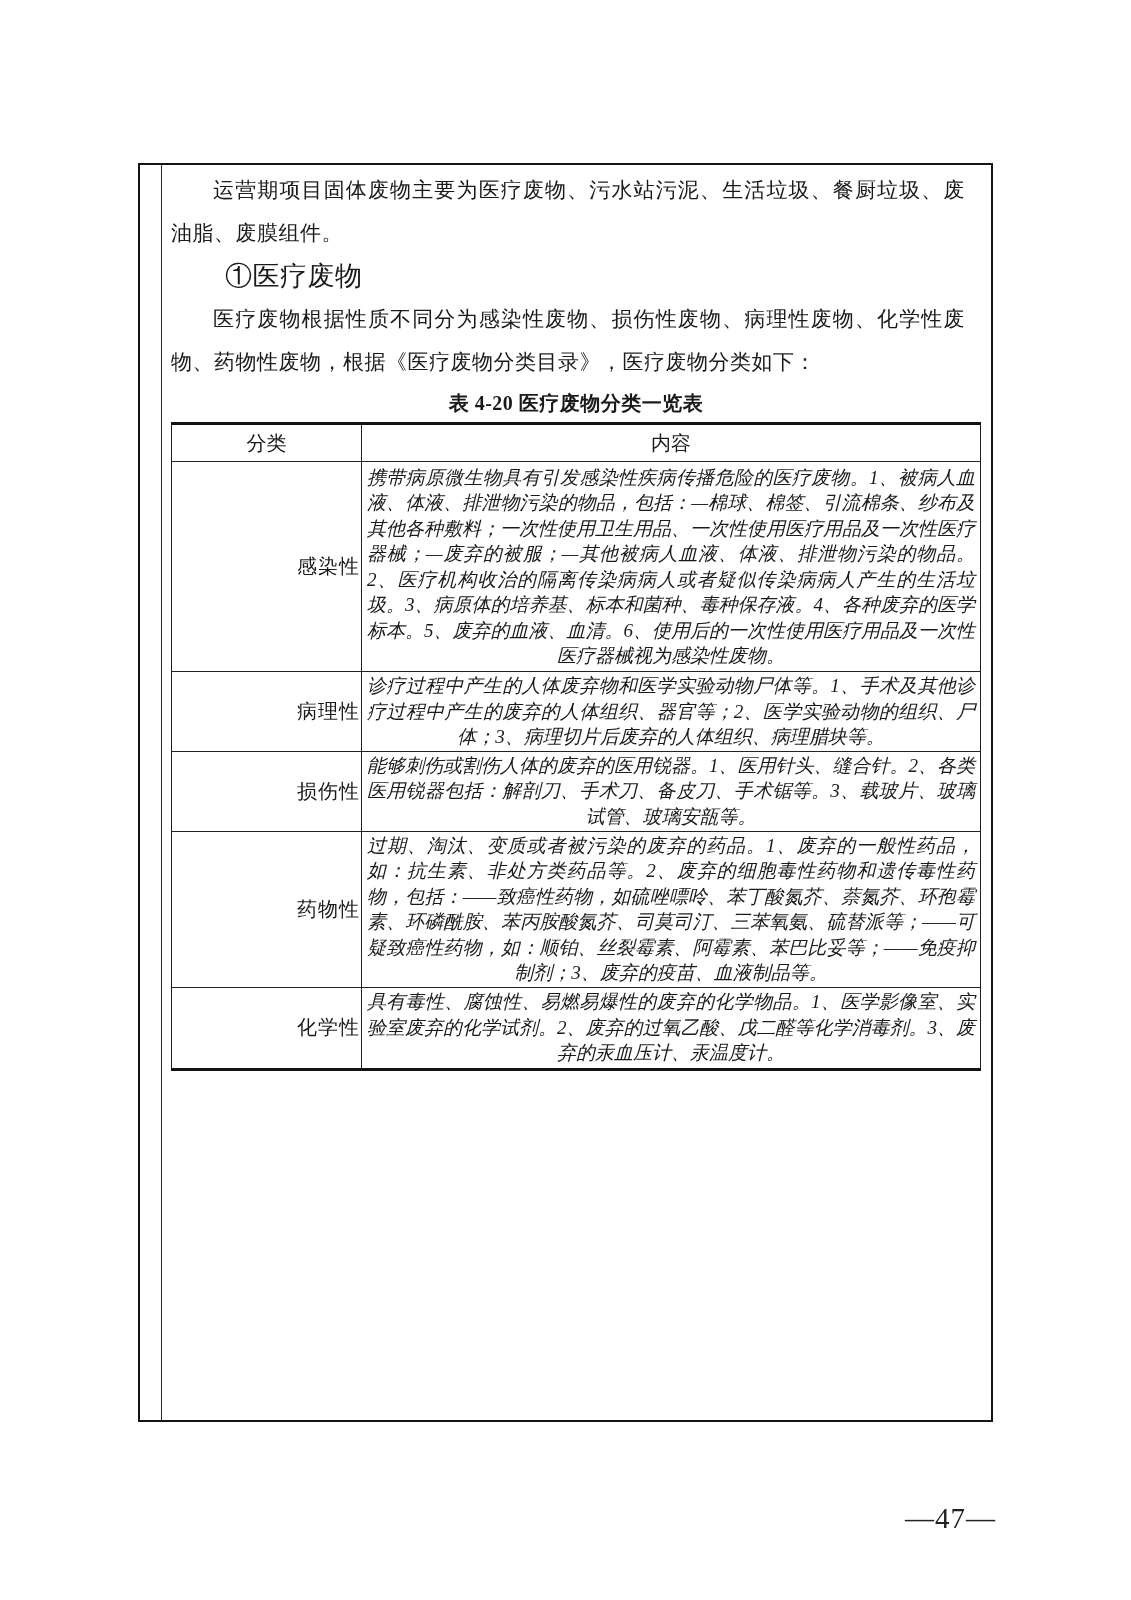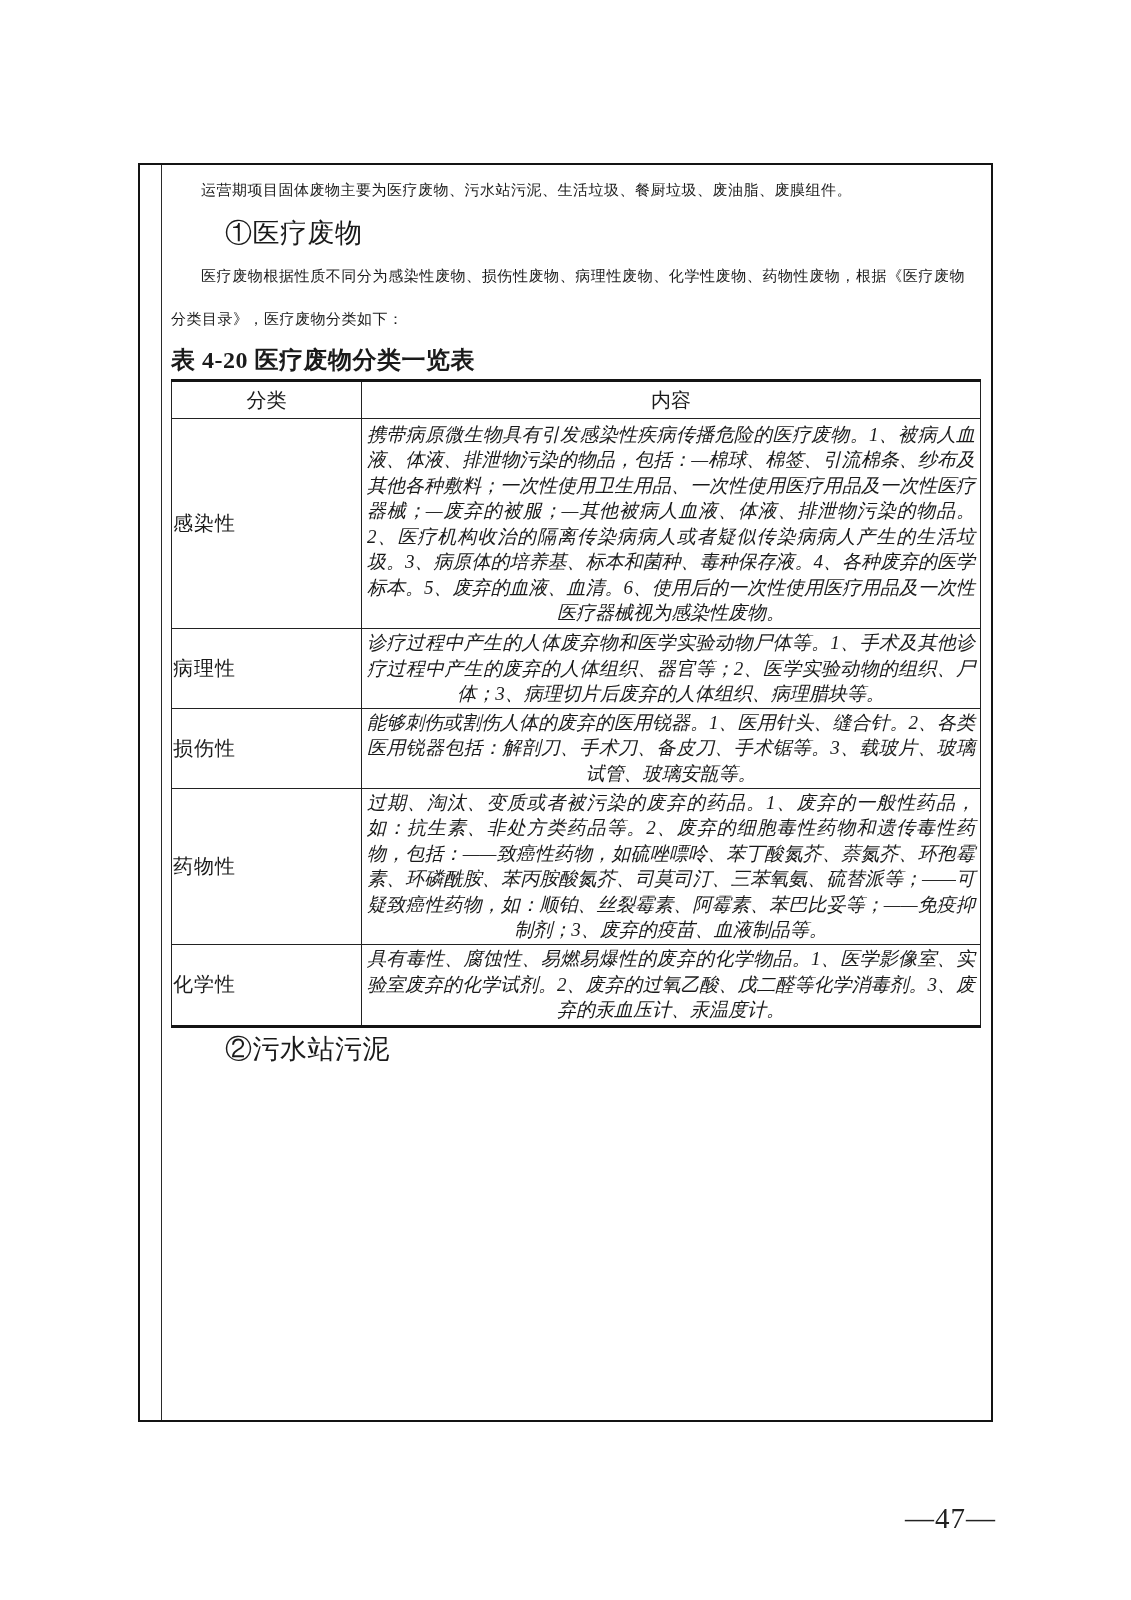--- a/index.html
+++ b/index.html
@@ -31,37 +31,38 @@
     flex: 0 0 auto;
   }
   .content {
     flex: 1 1 auto;
     box-sizing: border-box;
     padding: 4px 26px 0 9px;
     overflow: hidden;
   }
   .para {
     margin: 0;
-    font-size: 15px;
+    font-size: 21px;
     line-height: 43px;
     letter-spacing: 0.5px;
     text-align: justify;
     text-indent: 2em;
   }
   .heading-item {
     margin: 0;
     font-size: 27px;
     line-height: 43px;
     letter-spacing: 0.5px;
     text-indent: 2em;
   }
   .tbl-title {
-    font-size: 24px;
+    font-size: 20px;
     font-weight: bold;
     line-height: 38px;
+    text-align: center;
     letter-spacing: 0.5px;
     width: calc(100% + 16px);
   }
   table.waste-table {
     width: calc(100% + 16px);
     border-collapse: collapse;
     table-layout: fixed;
     border-top: 3px solid #141414;
     border-bottom: 3px solid #141414;
   }
@@ -70,21 +71,21 @@
     border: 1px solid #222;
     box-sizing: border-box;
     font-weight: normal;
     margin-top: 8px;
   }
   .col-cat  { width: 190px; }
   tr.hdr    { height: 38px; }
   tr.hdr th { font-size: 20px; text-align: center; vertical-align: middle; }
   td.cat {
     font-size: 20px;
-    text-align: left;
+    text-align: right;
     vertical-align: middle;
     letter-spacing: 1px;
   }
   td.cnt {
     font-size: 19px;
     line-height: 25.5px;
     padding: 1px 5px;
     text-align: justify;
     text-align-last: center;
     vertical-align: middle;
@@ -148,19 +149,18 @@
           <td class="cnt">过期、淘汰、变质或者被污染的废弃的药品。1、废弃的一般性药品，如：抗生素、非处方类药品等。2、废弃的细胞毒性药物和遗传毒性药物，包括：——致癌性药物，如硫唑嘌呤、苯丁酸氮芥、萘氮芥、环孢霉素、环磷酰胺、苯丙胺酸氮芥、司莫司汀、三苯氧氨、硫替派等；——可疑致癌性药物，如：顺铂、丝裂霉素、阿霉素、苯巴比妥等；——免疫抑制剂；3、废弃的疫苗、血液制品等。</td>
         </tr>
         <tr class="r-chemical">
           <td class="cat">化学性</td>
           <td class="cnt">具有毒性、腐蚀性、易燃易爆性的废弃的化学物品。1、医学影像室、实验室废弃的化学试剂。2、废弃的过氧乙酸、戊二醛等化学消毒剂。3、废弃的汞血压计、汞温度计。</td>
         </tr>
       </tbody>
     </table>
 
 
-    <p class="heading-item">②污水站污泥</p>
 
 
   </div>
 </div>
 
 <div class="page-number">—47—</div>
 
 </body></html>

